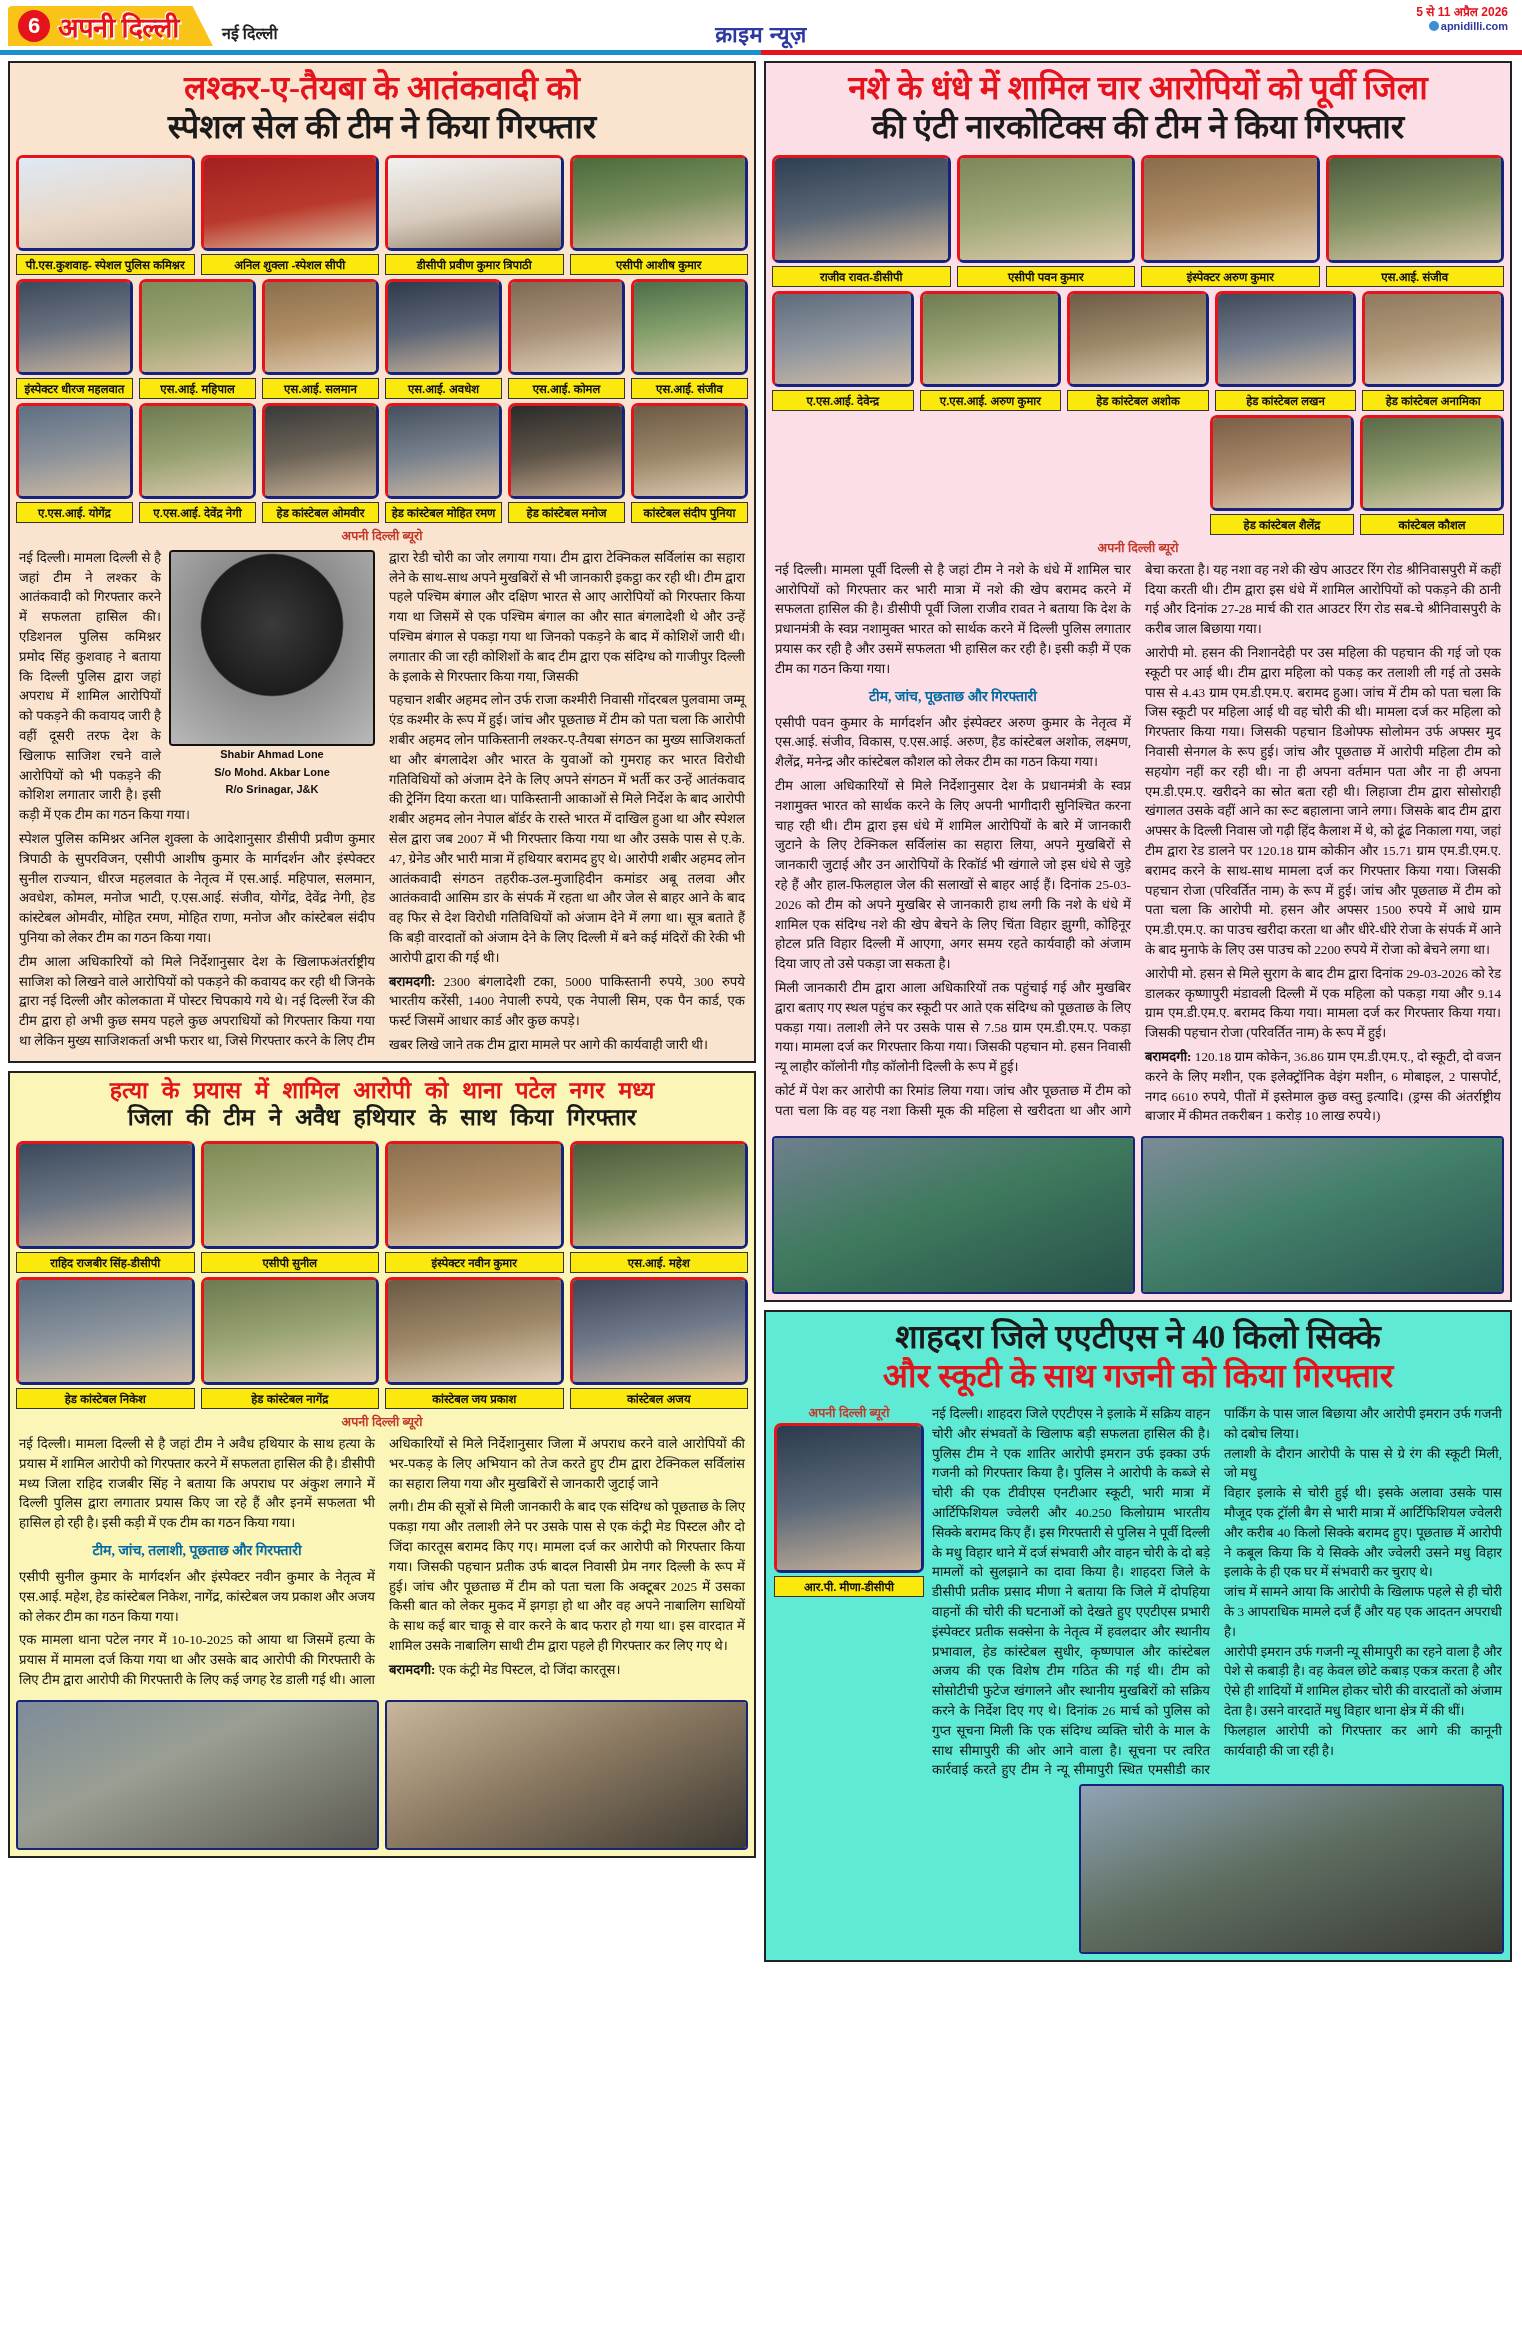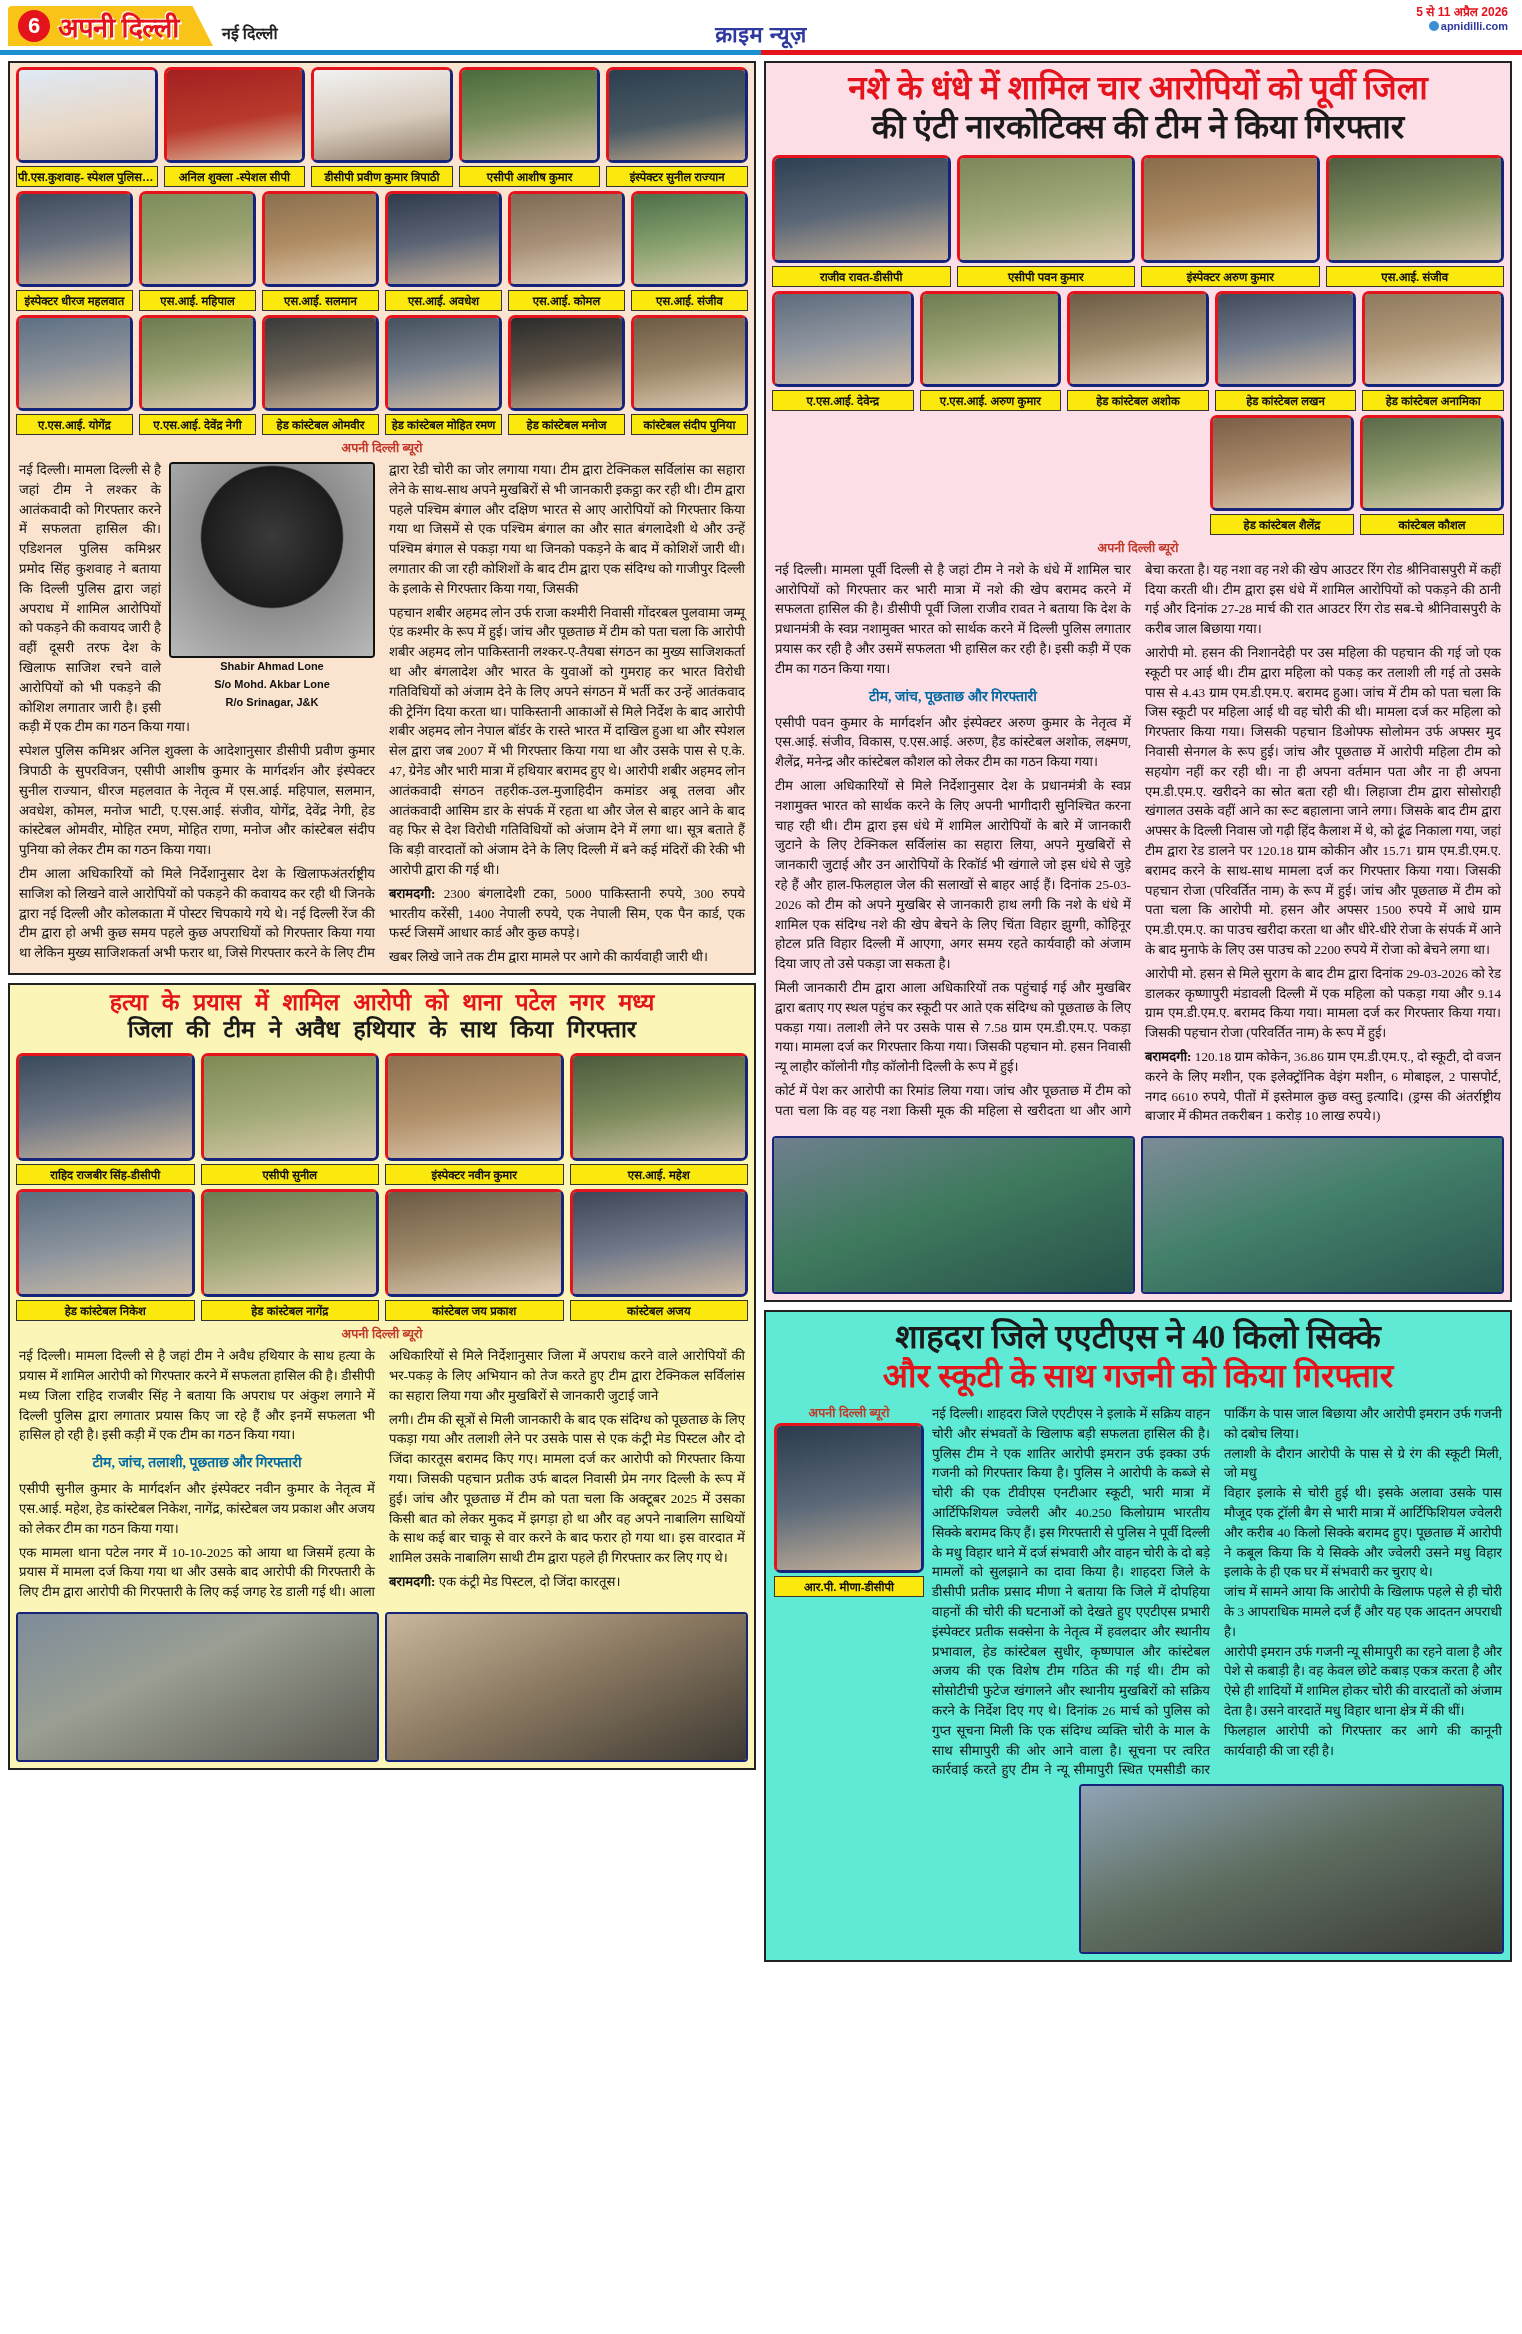--- a/index.html
+++ b/index.html
@@ -169,20 +169,24 @@
   </div>
   <div class="rule-blue"></div>
   <div class="rule-red"></div>
 </div>
 
 <div class="page">
 
   <div class="col col-left">
 
     <div class="story bg-peach">
+      <div class="headline">
+        <div class="hl-red hl-1">लश्कर-ए-तैयबा के आतंकवादी को</div>
+        <div class="hl-black hl-1">स्पेशल सेल की टीम ने किया गिरफ्तार</div>
+      </div>
 
       <div class="photo-row">
         <div class="photo-cell">
             <div class="photo-frame">
               <div class="ph" style="background:linear-gradient(170deg,#dfe9f5 0%,#e8d7c6 60%,#cdbdae 100%)"></div>
             </div>
             <div class="caption">पी.एस.कुशवाह- स्पेशल पुलिस कमिश्नर</div>
           </div>
         <div class="photo-cell">
             <div class="photo-frame">
@@ -194,26 +198,20 @@
             <div class="photo-frame">
               <div class="ph" style="background:linear-gradient(170deg,#f2f2f2 0%,#d8cbbd 55%,#8d7a66 100%)"></div>
             </div>
             <div class="caption">डीसीपी प्रवीण कुमार त्रिपाठी</div>
           </div>
         <div class="photo-cell">
             <div class="photo-frame">
               <div class="ph" style="background:linear-gradient(170deg,#4a6b3c 0%,#7b8f5e 50%,#d5c2a6 100%)"></div>
             </div>
             <div class="caption">एसीपी आशीष कुमार</div>
-          </div>
-        <div class="photo-cell">
-            <div class="photo-frame">
-              <div class="ph" style="background:linear-gradient(170deg,#2c3e50 0%,#4b5a63 55%,#c9ad92 100%)"></div>
-            </div>
-            <div class="caption">इंस्पेक्टर सुनील राज्यान</div>
           </div>
       </div>
 
       <div class="photo-row">
         <div class="photo-cell">
             <div class="photo-frame">
               <div class="ph" style="background:linear-gradient(170deg,#3d4a5a 0%,#6a7280 50%,#c7b39c 100%)"></div>
             </div>
             <div class="caption">इंस्पेक्टर धीरज महलवात</div>
           </div>

